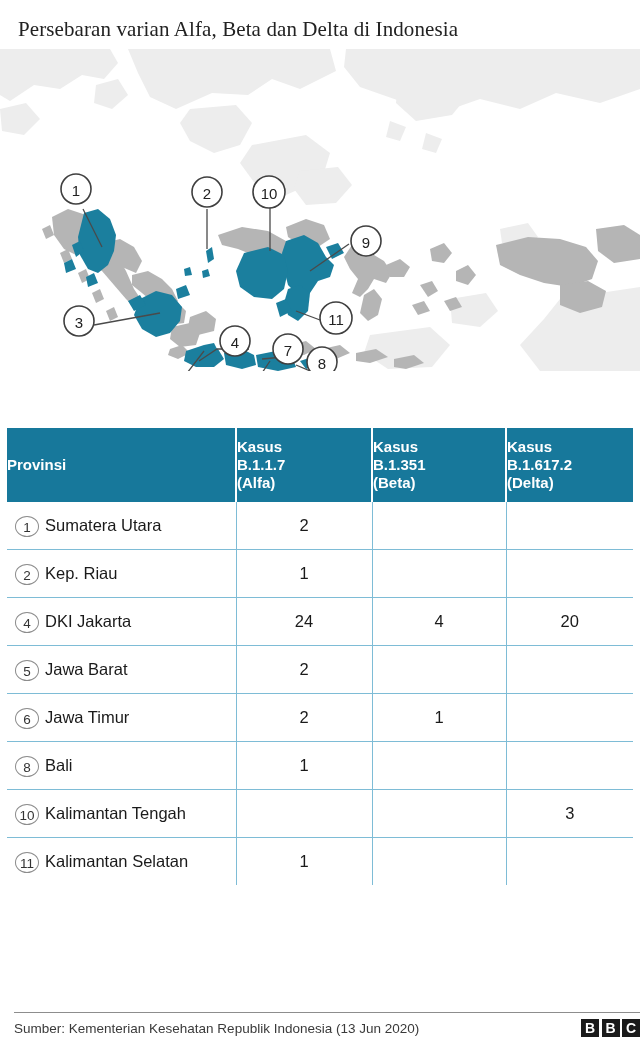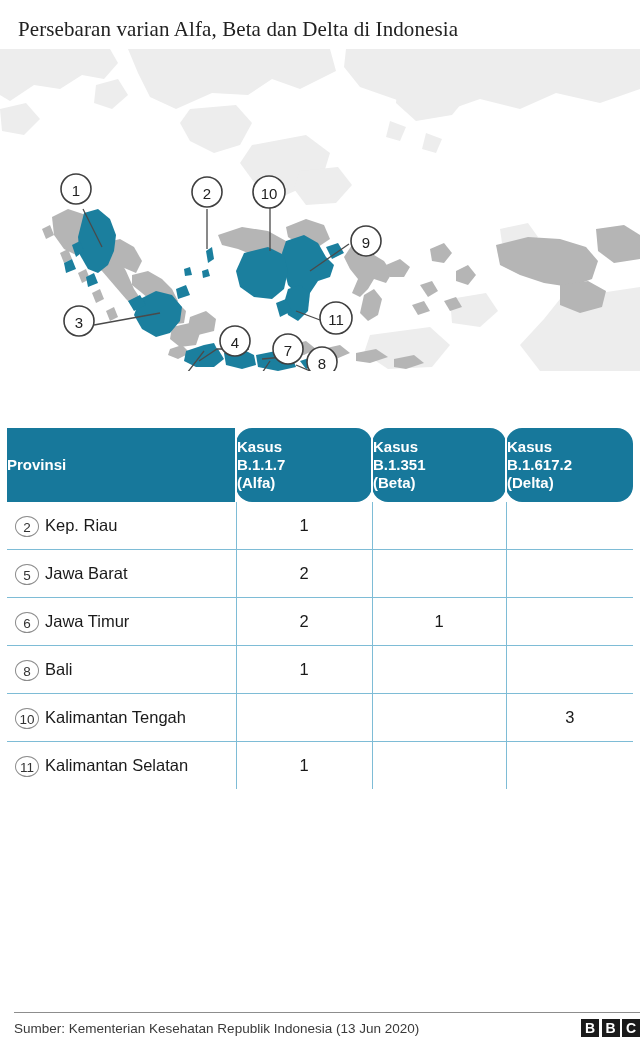--- a/index.html
+++ b/index.html
@@ -71,21 +71,21 @@
     color: #ffffff;
     font-size: 15px;
     font-weight: bold;
     line-height: 18px;
     padding: 10px 0 10px 0;
     vertical-align: middle;
     border-right: 2px solid #ffffff;
   }
   table.data th:last-child { border-right: none; }
   th.col-prov { text-align: left; }
-  th.col-num  { text-align: left; padding-left: 12px; border-radius: 16px; }
+  th.col-num  { text-align: left; padding-left: 12px; }
 
   table.data td {
     font-size: 16.5px;
     color: #1a1a1a;
     height: 45px;
     border-bottom: 1.6px solid #7ebcd6;
     border-right: 1.6px solid #7ebcd6;
     vertical-align: middle;
   }
   table.data td:last-child { border-right: none; }
@@ -337,25 +337,41 @@
         <th class="col-num">
           <div>Kasus</div>
           <div>B.1.617.2</div>
           <div>(Delta)</div>
         </th>
       </tr>
     </thead>
     <tbody>
       <tr>
         <td class="prov">
+          <span class="rownum">1</span><span class="provname">Sumatera Utara</span>
+        </td>
+        <td class="num">2</td>
+        <td class="num"></td>
+        <td class="num"></td>
+      </tr>
+      <tr>
+        <td class="prov">
           <span class="rownum">2</span><span class="provname">Kep. Riau</span>
         </td>
         <td class="num">1</td>
         <td class="num"></td>
         <td class="num"></td>
+      </tr>
+      <tr>
+        <td class="prov">
+          <span class="rownum">4</span><span class="provname">DKI Jakarta</span>
+        </td>
+        <td class="num">24</td>
+        <td class="num">4</td>
+        <td class="num">20</td>
       </tr>
       <tr>
         <td class="prov">
           <span class="rownum">5</span><span class="provname">Jawa Barat</span>
         </td>
         <td class="num">2</td>
         <td class="num"></td>
         <td class="num"></td>
       </tr>
       <tr>

